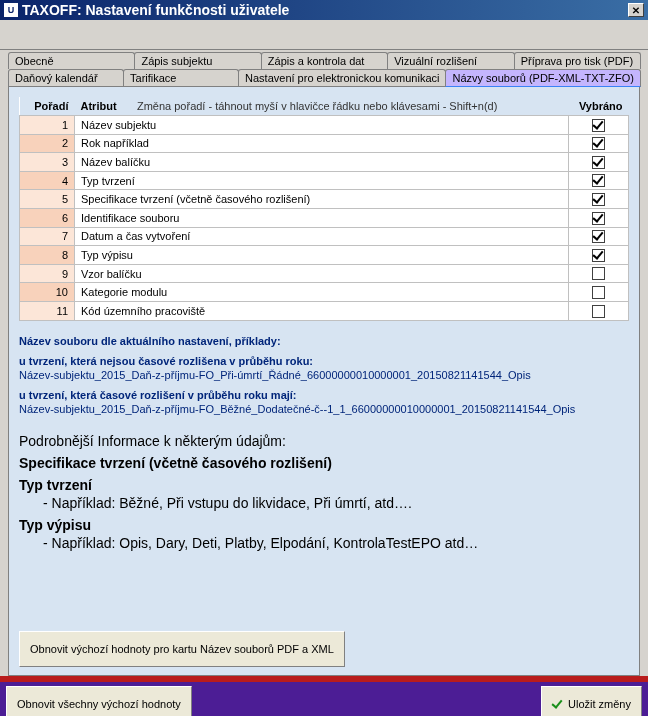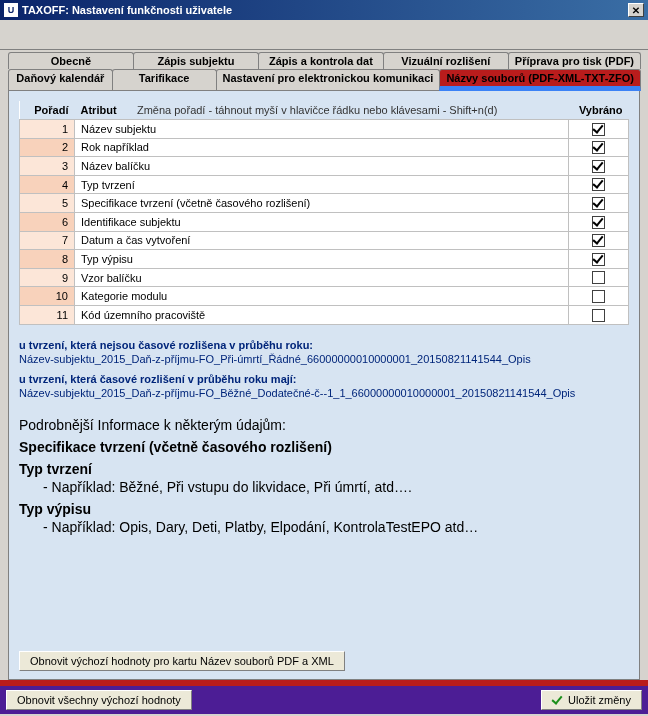--- a/index.html
+++ b/index.html
@@ -12,21 +12,21 @@
   }
   .titlebar {
     background: linear-gradient(to right, #0a246a, #3a6ea5);
     color: #fff;
     font-weight: bold;
     padding: 3px 4px;
     display: flex;
     align-items: center;
     height: 20px;
   }
-  .titlebar .title { flex: 1; font-size: 11px; }
+  .titlebar .title { flex: 1; font-size: 14px; }
   .titlebar .icon {
     width: 14px; height: 14px; margin-right: 4px;
     background: #fff; font-size: 9px; color: #0a246a;
     display: inline-flex; align-items: center; justify-content: center;
     font-weight: bold;
   }
   .close-btn {
     width: 16px; height: 14px;
     background: #d6d3ce;
     border: 1px solid #fff;
@@ -45,28 +45,26 @@
     border: 1px solid #808080;
     border-bottom: none;
     background: #d6d3ce;
     padding: 2px 6px;
     font-size: 11px;
     margin-right: -1px;
     border-radius: 3px 3px 0 0;
     cursor: pointer;
     white-space: nowrap;
     flex: 1;
-    text-align: center;
-    font-weight: bold;
   }
   .tab.active {
-    background: #b91c1c;
+    background: #c4b5fd;
     position: relative;
     z-index: 2;
-    border-bottom: 5px solid #3b82f6;
+    border-bottom: 1px solid #3b82f6;
     margin-bottom: -1px;
   }
   .tab-panel {
     border: 1px solid #808080;
     background: #d7e4f2;
     padding: 10px;
     min-height: 590px;
     position: relative;
   }
   .grid {
@@ -127,21 +125,21 @@
     margin: 2px 0 8px 0;
     word-break: break-all;
   }
   .details { color: #000; margin-top: 18px; font-size: 14px; }
   .details .h { font-weight: bold; margin-top: 6px; }
   .details .p { margin: 2px 0 4px 24px; }
   .btn {
     background: #ece9d8;
     border: 1px solid #808080;
     border-top-color: #fff; border-left-color: #fff;
-    padding: 3px 10px;
+    padding: 11px 10px;
     font-size: 11px;
     cursor: pointer;
     display: inline-flex;
     align-items: center;
     gap: 4px;
   }
   .panel-btn-row {
     position: absolute;
     bottom: 8px; left: 10px;
   }
@@ -225,21 +223,21 @@
             <td colspan="2">Typ tvrzení</td>
             <td class="chk"><span class="checkbox checked"></span></td>
           </tr>
           <tr>
             <td class="num">5</td>
             <td colspan="2">Specifikace tvrzení (včetně časového rozlišení)</td>
             <td class="chk"><span class="checkbox checked"></span></td>
           </tr>
           <tr class="alt">
             <td class="num">6</td>
-            <td colspan="2">Identifikace subjektu</td>
+            <td colspan="2">Identifikace souboru</td>
             <td class="chk"><span class="checkbox checked"></span></td>
           </tr>
           <tr>
             <td class="num">7</td>
             <td colspan="2">Datum a čas vytvoření</td>
             <td class="chk"><span class="checkbox checked"></span></td>
           </tr>
           <tr class="alt">
             <td class="num">8</td>
             <td colspan="2">Typ výpisu</td>
@@ -257,20 +255,21 @@
           </tr>
           <tr>
             <td class="num">11</td>
             <td colspan="2">Kód územního pracoviště</td>
             <td class="chk"><span class="checkbox"></span></td>
           </tr>
         </tbody>
     </table>
 
     <div class="section">
+      <b>Název souboru dle aktuálního nastavení, příklady:</b>
       <div style="margin-top:8px;">
         <b>u tvrzení, která nejsou časové rozlišena v průběhu roku:</b>
         <div class="example">Název-subjektu_2015_Daň-z-příjmu-FO_Při-úmrtí_Řádné_66000000010000001_20150821141544_Opis</div>
         <b>u tvrzení, která časové rozlišení v průběhu roku mají:</b>
         <div class="example">Název-subjektu_2015_Daň-z-příjmu-FO_Běžné_Dodatečné-č--1_1_66000000010000001_20150821141544_Opis</div>
       </div>
     </div>
 
     <div class="details">
       <div>Podrobnější Informace k některým údajům:</div>

